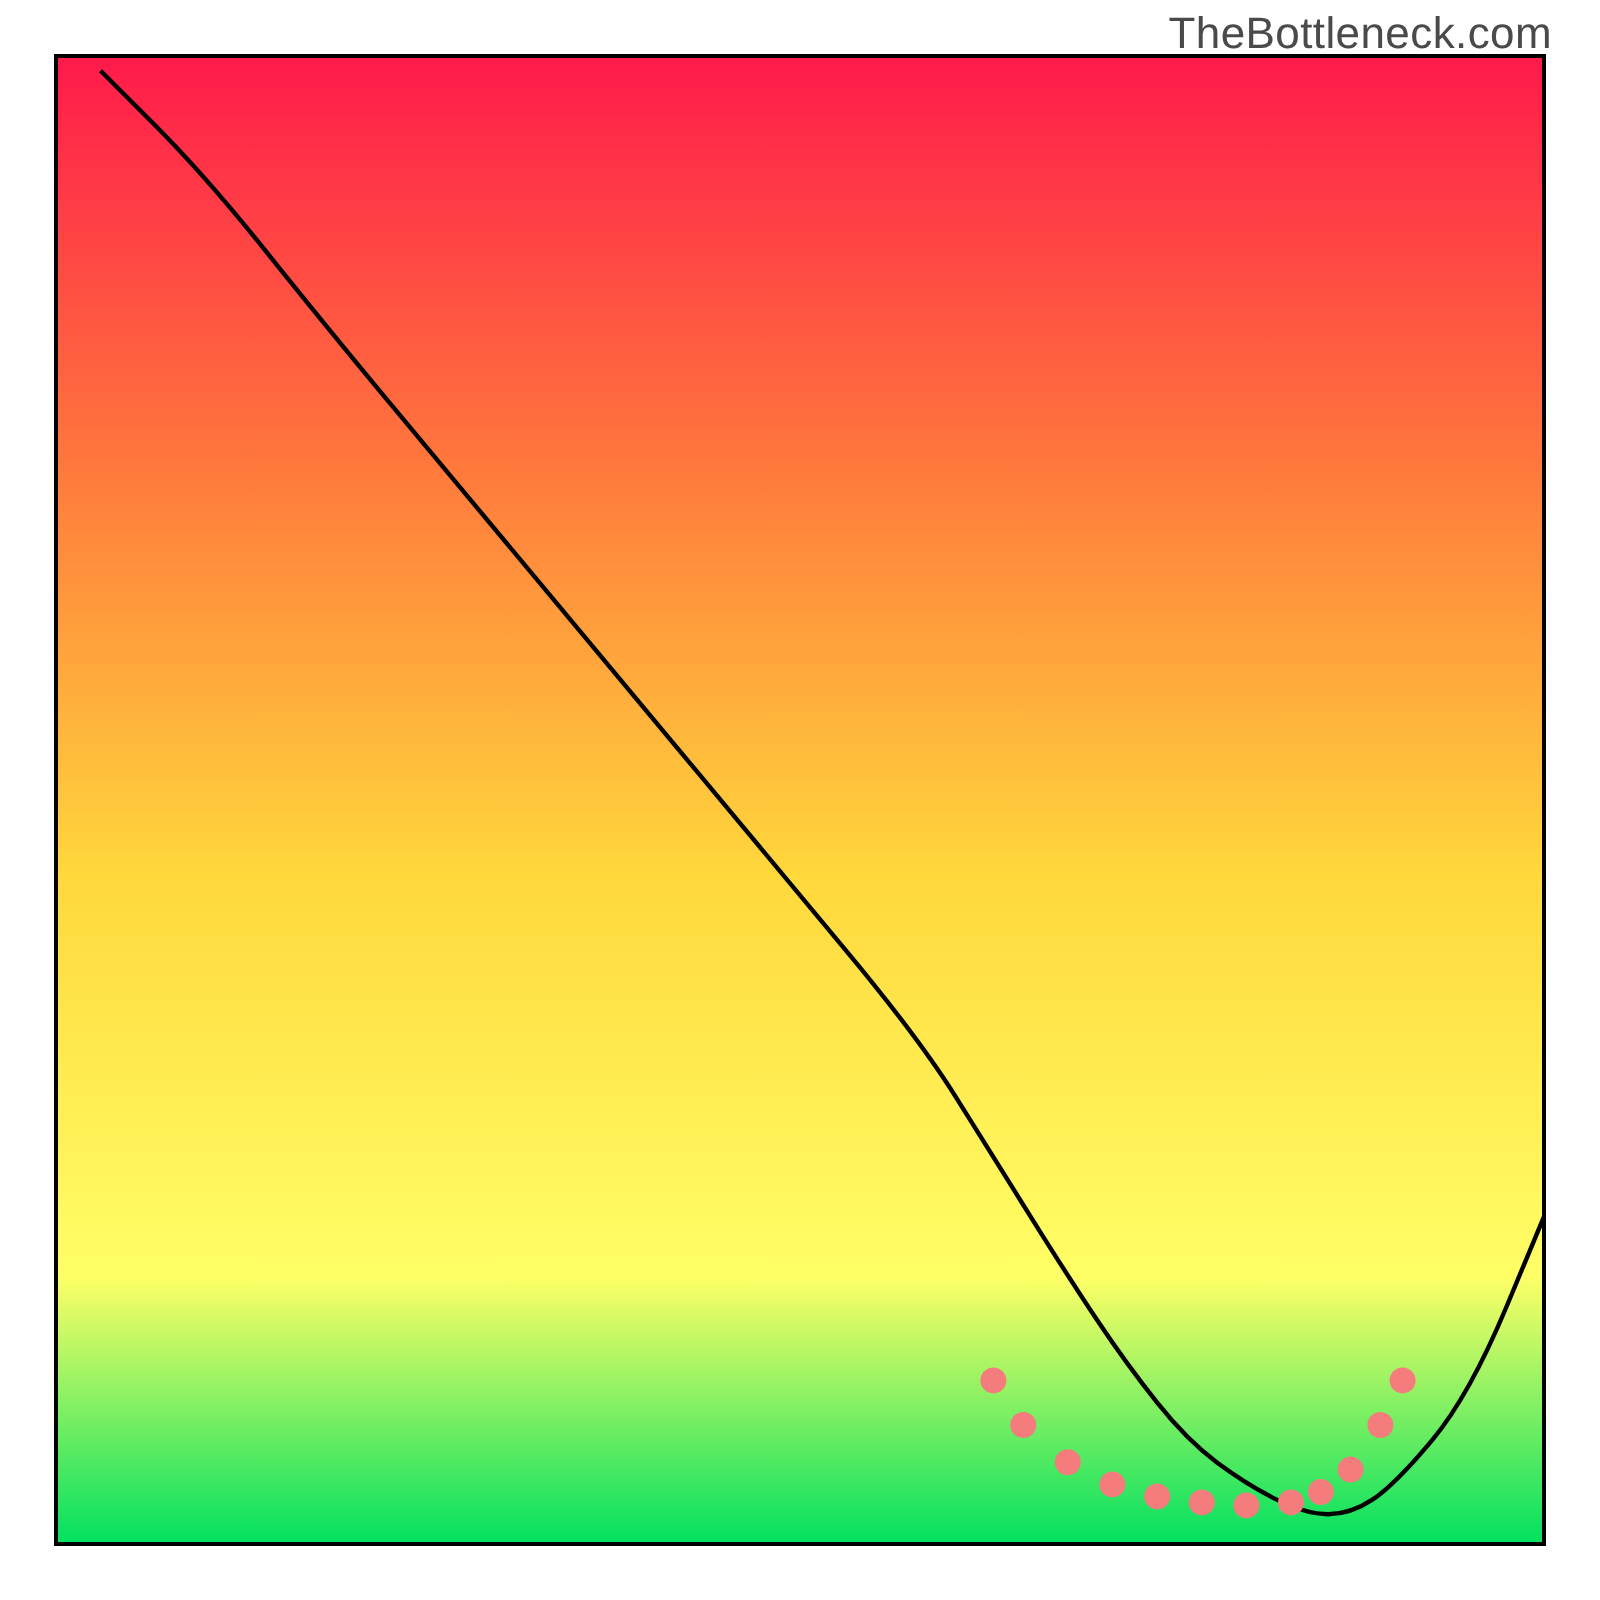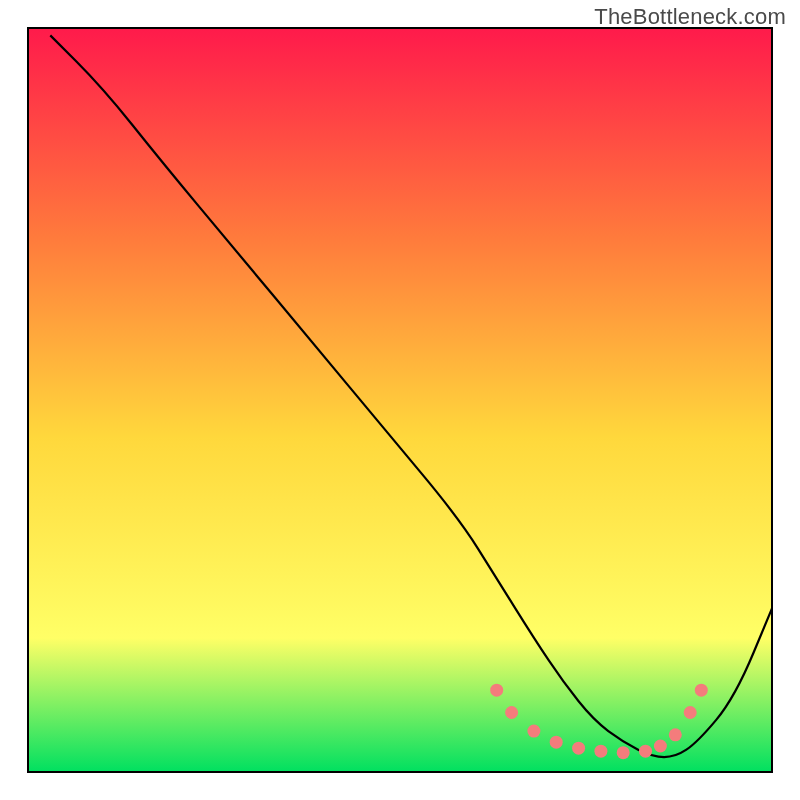--- a/index.html
+++ b/index.html
@@ -12,21 +12,21 @@
     background: #fff;
   }
   .stage {
     position: relative;
     width: 800px;
     height: 800px;
   }
   .watermark {
     position: absolute;
     top: 4px;
-    right: 14px;
+    right: 24px;
     font-size: 22px;
     font-weight: 500;
     color: #4a4a4a;
     z-index: 5;
     letter-spacing: 0.2px;
   }
   svg { display: block; }
 </style>
 </head>
 <body>

